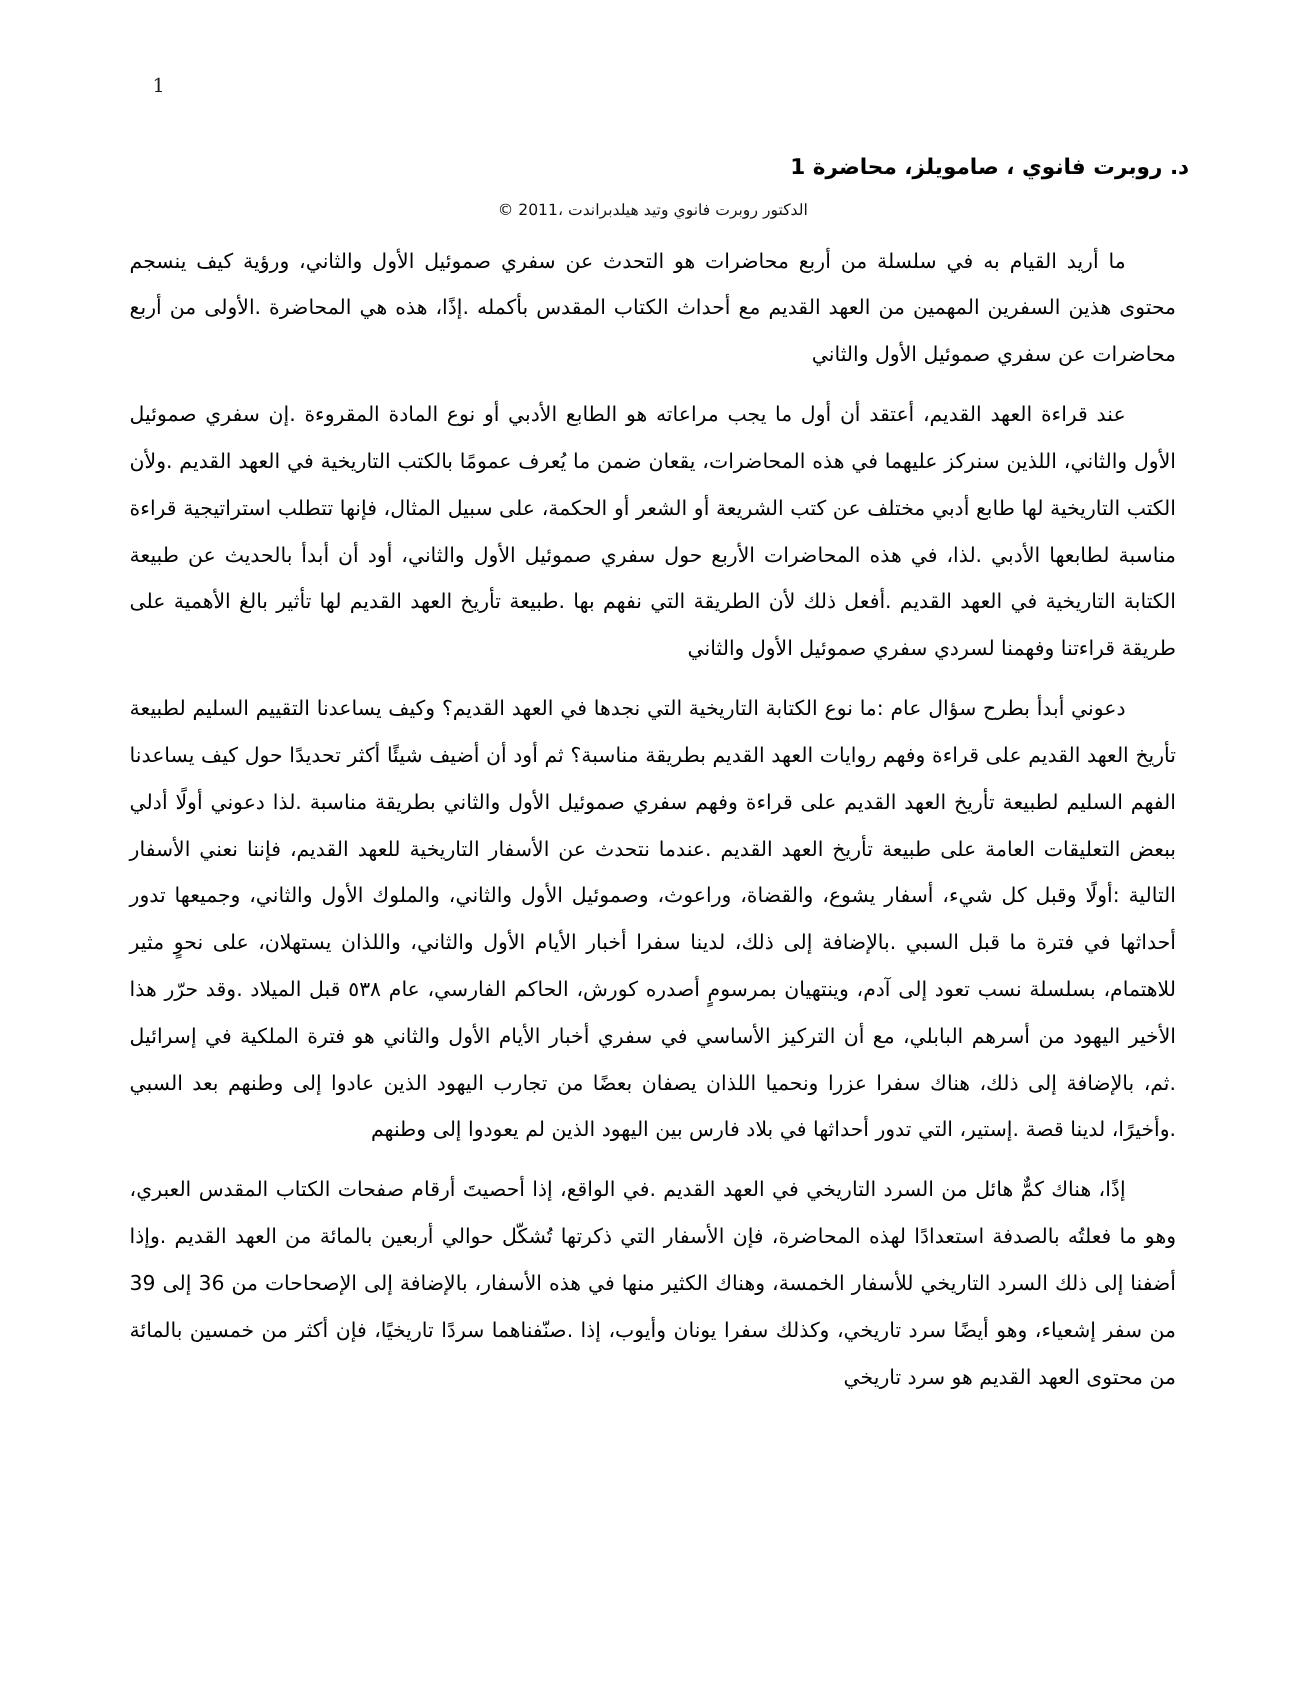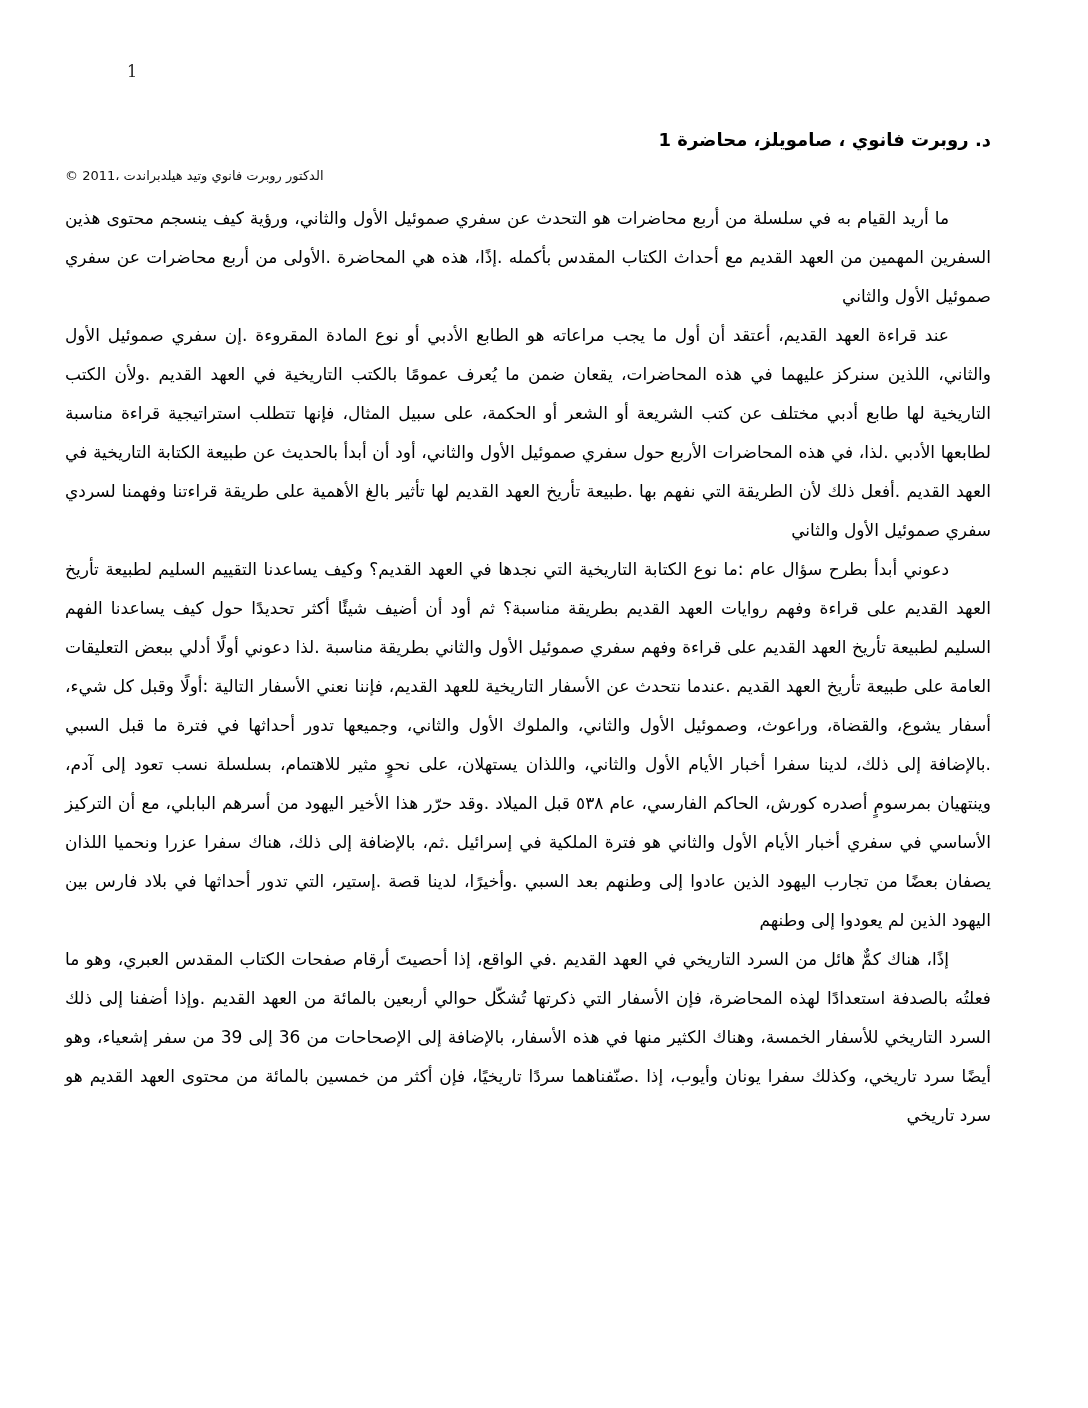--- a/index.html
+++ b/index.html
@@ -16,43 +16,43 @@
   .page-number {
     position: absolute;
     top: 62px;
     left: 127px;
     font-size: 16px;
     font-family: "DejaVu Serif", serif;
     color: #1a1a1a;
   }
   .content {
     direction: rtl;
-    padding: 128px 97px 0 65px;
+    padding: 128px 97px 0 97px;
   }
   .title {
     font-size: 18px;
     font-weight: bold;
     text-align: right;
     line-height: 1.35;
   }
   .copyright {
     font-size: 13px;
-    text-align: left;
+    text-align: center;
     margin-top: 16px;
     color: #111111;
   }
   .body-text {
     margin-top: 16px;
     font-size: 17px;
     line-height: 39px;
     text-align: justify;
     text-justify: inter-word;
   }
   .body-text p {
-    margin: 0;
+    margin: 11px;
     text-indent: 42px;
   }
 </style>
 </head>
 <body>
 
 <div class="page">
   <div class="page-number">1</div>
 
   <div class="content" dir="rtl" lang="ar">

